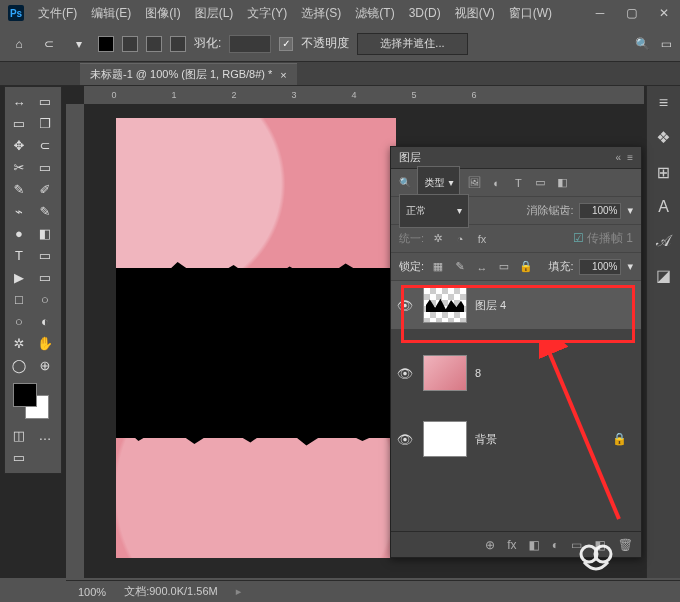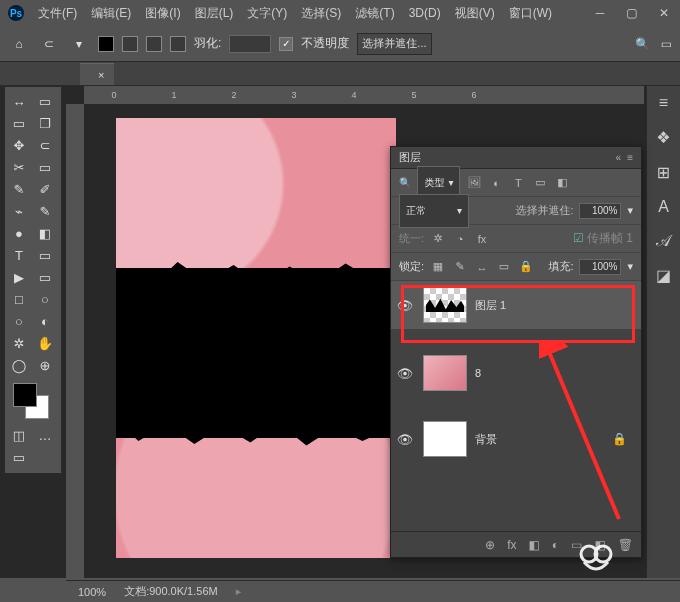--- a/index.html
+++ b/index.html
@@ -1,27 +1,27 @@
 <!DOCTYPE html>
 <html><head>
 <meta charset="utf-8">
 <style>
 *{box-sizing:border-box;margin:0;padding:0;font-family:"Microsoft YaHei",sans-serif;user-select:none}
 body{width:680px;height:602px;background:#535353;overflow:hidden;position:relative}
 .titlebar{height:26px;background:#535353;display:flex;align-items:center;color:#ccc;font-size:12px;padding-left:8px;gap:14px}
-.titlebar .ps{width:16px;height:16px;background:#001e36;color:#31a8ff;display:flex;align-items:center;justify-content:center;font-size:10px;font-weight:bold;border-radius:8px}
+.titlebar .ps{width:16px;height:16px;background:#001e36;color:#31a8ff;display:flex;align-items:center;justify-content:center;font-size:10px;font-weight:bold;border-radius:2px}
 .titlebar .mitem{cursor:default}
 .winctrl{margin-left:auto;display:flex}
 .winctrl div{width:32px;height:22px;display:flex;align-items:center;justify-content:center;color:#ccc;font-size:12px}
 .optbar{height:36px;background:#535353;display:flex;align-items:center;padding:0 8px;gap:8px;color:#ddd;font-size:12px;border-bottom:1px solid #2a2a2a}
 .optbar .icobtn{width:22px;height:22px;display:flex;align-items:center;justify-content:center}
 .optbar .swatch{width:16px;height:16px;border:1px solid #888}
 .optbar input[type=text]{width:36px;height:18px;background:#3a3a3a;border:1px solid #666;color:#ddd;font-size:11px;padding:0 20px}
 .optbar .chk{width:14px;height:14px;border:1px solid #888;background:#6b6b6b;display:flex;align-items:center;justify-content:center;color:#fff;font-size:10px}
-.optbar .dropbtn{height:22px;padding:0 4px;background:#474747;border:1px solid #2a2a2a;display:flex;align-items:center;font-size:11px}
+.optbar .dropbtn{height:22px;padding:0 22px;background:#474747;border:1px solid #2a2a2a;display:flex;align-items:center;font-size:11px}
 .tabbar{height:24px;background:#424242;display:flex;align-items:flex-end;padding-left:80px;border-bottom:1px solid #2a2a2a}
 .tabbar .doctab{height:22px;background:#535353;padding:0 10px;display:flex;align-items:center;color:#ddd;font-size:11px;border-top:1px solid #666}
 .main{position:absolute;left:0;top:86px;right:0;bottom:24px;background:#282828}
 .toolbox{position:absolute;left:4px;top:0;width:58px;background:#535353;border:1px solid #2a2a2a;padding:4px 2px}
 .toolrow{display:flex;gap:2px;margin-bottom:2px}
 .tool{width:24px;height:20px;display:flex;align-items:center;justify-content:center;color:#ddd;font-size:13px}
 .swbox{margin-top:6px;position:relative;height:44px}
 .swbox .fg{position:absolute;left:6px;top:2px;width:24px;height:24px;background:#000;border:1px solid #888;z-index:2}
 .swbox .bg{position:absolute;left:18px;top:14px;width:24px;height:24px;background:#fff;border:1px solid #888}
 .ruler-h{position:absolute;left:84px;right:36px;top:0;height:18px;background:#535353;color:#bbb;font-size:9px;display:flex;align-items:center}
@@ -97,20 +97,21 @@
   <span>不透明度</span>
   <div class="dropbtn">选择并遮住...</div>
   <div style="margin-left:auto;display:flex;gap:10px">
     <span>🔍</span>
     <span>▭</span>
   </div>
 </div>
 
 <div class="tabbar">
   <div class="doctab">
+    <span>未标题-1 @ 100% (图层 1, RGB/8#) *</span>
     <span style="margin-left:8px">×</span>
   </div>
 </div>
 
 <div class="main">
 
   <div class="toolbox">
     <div class="toolrow">
         <div class="tool">↔</div>
         <div class="tool">▭</div>
@@ -222,21 +223,21 @@
     <span class="ico">◐</span>
     <span class="ico">T</span>
     <span class="ico">▭</span>
     <span class="ico">◧</span>
   </div>
   <div class="lp-row">
     <div class="sel" style="width:70px">
         <span>正常</span>
         <span style="margin-left:auto">▾</span>
       </div>
-    <span style="margin-left:auto;color:#bbb">选择并遮住:</span>
+    <span style="margin-left:auto;color:#bbb">消除锯齿:</span>
     <div class="pctin">100%</div>
     <span>▾</span>
   </div>
   <div class="lp-row" style="color:#888">
     <span>统一:</span>
     <span class="ico">✲</span>
     <span class="ico">◔</span>
     <span class="ico">fx</span>
     <span style="margin-left:auto;font-size:12px"><span style="color:#6aa">☑</span> <span>传播帧 1</span></span>
   </div>
@@ -249,21 +250,21 @@
     <span class="ico">🔒</span>
     <span style="margin-left:auto">填充:</span>
     <div class="pctin">100%</div>
     <span>▾</span>
   </div>
 
   <div class="layerlist">
     <div class="layer on">
       <div class="eye">👁</div>
       <div class="thumb trans"></div>
-      <div class="nm">图层 1</div>
+      <div class="nm">图层 4</div>
     </div>
     <div class="layer" style="margin-top:20px">
       <div class="eye">👁</div>
       <div class="thumb pet"></div>
       <div class="nm">8</div>
     </div>
     <div class="layer" style="margin-top:18px">
       <div class="eye">👁</div>
       <div class="thumb white"></div>
       <div class="nm">背景</div>

